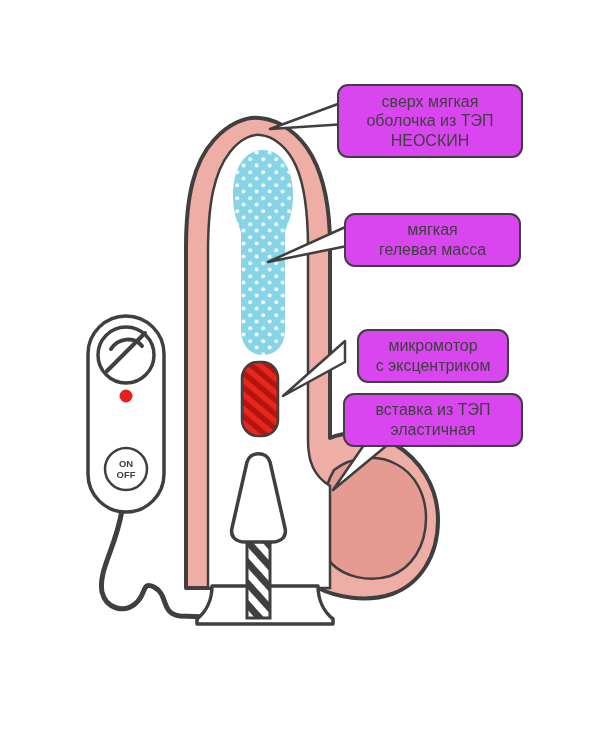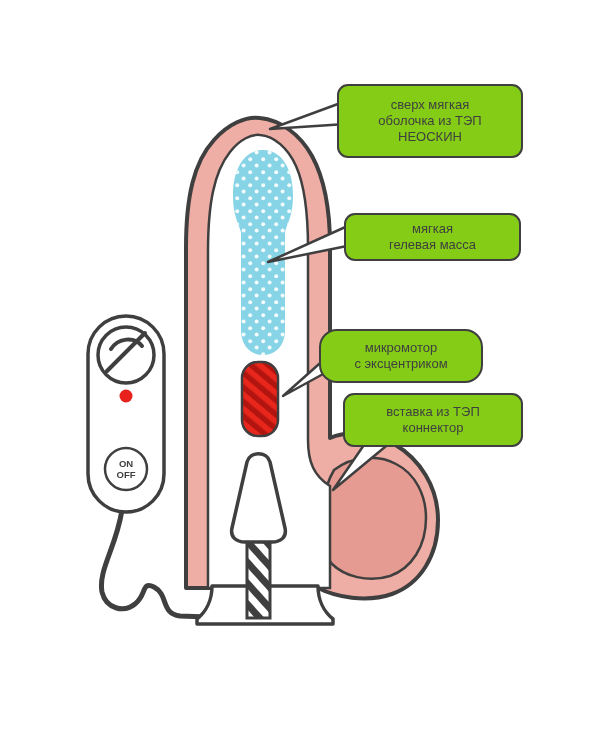--- a/index.html
+++ b/index.html
@@ -1,21 +1,21 @@
 <!DOCTYPE html>
 <html><head>
 <meta charset="utf-8">
 <style>
   html,body { margin:0; padding:0; background:#ffffff; }
   body { width:600px; height:736px; font-family:"Liberation Sans", sans-serif; }
   .stage { position:relative; width:600px; height:736px; overflow:hidden; background:#ffffff; }
   .stage svg { position:absolute; left:0; top:0; }
   .callout {
-    position:absolute; background:#84cc16; border:2.5px solid #3f3f3f; border-radius:11px;
-    color:#3f3f3f; font-size:13px; line-height:1.22; text-align:center; white-space:pre-line;
+    position:absolute; background:#d946ef; border:2.5px solid #3f3f3f; border-radius:11px;
+    color:#3f3f3f; font-size:16px; line-height:1.22; text-align:center; white-space:pre-line;
     display:flex; align-items:center; justify-content:center; padding:6px 10px; box-sizing:border-box;
   }
   .caption {
     position:absolute; color:#3f3f3f; font-size:16.5px; line-height:1.3;
     text-align:center; white-space:pre-line;
   }
 </style>
 </head>
 <body>
 
@@ -124,29 +124,29 @@
     <polygon points="283,396 345,341 345,362" fill="#ffffff" stroke="#3f3f3f" stroke-width="2.5" stroke-linejoin="round"></polygon>
     <polygon points="333,490 366,442 391,442" fill="#ffffff" stroke="#3f3f3f" stroke-width="2.5" stroke-linejoin="round"></polygon>
   </svg>
 
   <div class="callout" style="left:337px; top:84px; width:186px; height:74px;">
     <span>сверх мягкая
 оболочка из ТЭП
 НЕОСКИН</span>
   </div>
 
-  <div class="callout" style="left:344px; top:213px; width:177px; height:48px;align-items:flex-end;">
+  <div class="callout" style="left:344px; top:213px; width:177px; height:54px;">
     <span>мягкая
 гелевая масса</span>
   </div>
 
-  <div class="callout" style="left:319px; top:329px; width:164px; height:54px;border-radius:18px;">
+  <div class="callout" style="left:357px; top:329px; width:152px; height:54px;">
     <span>микромотор
 с эксцентриком</span>
   </div>
 
   <div class="callout" style="left:343px; top:393px; width:180px; height:54px;">
     <span>вставка из ТЭП
-коннектор</span>
+эластичная</span>
   </div>
 
 
 </div>
 
 </body></html>

